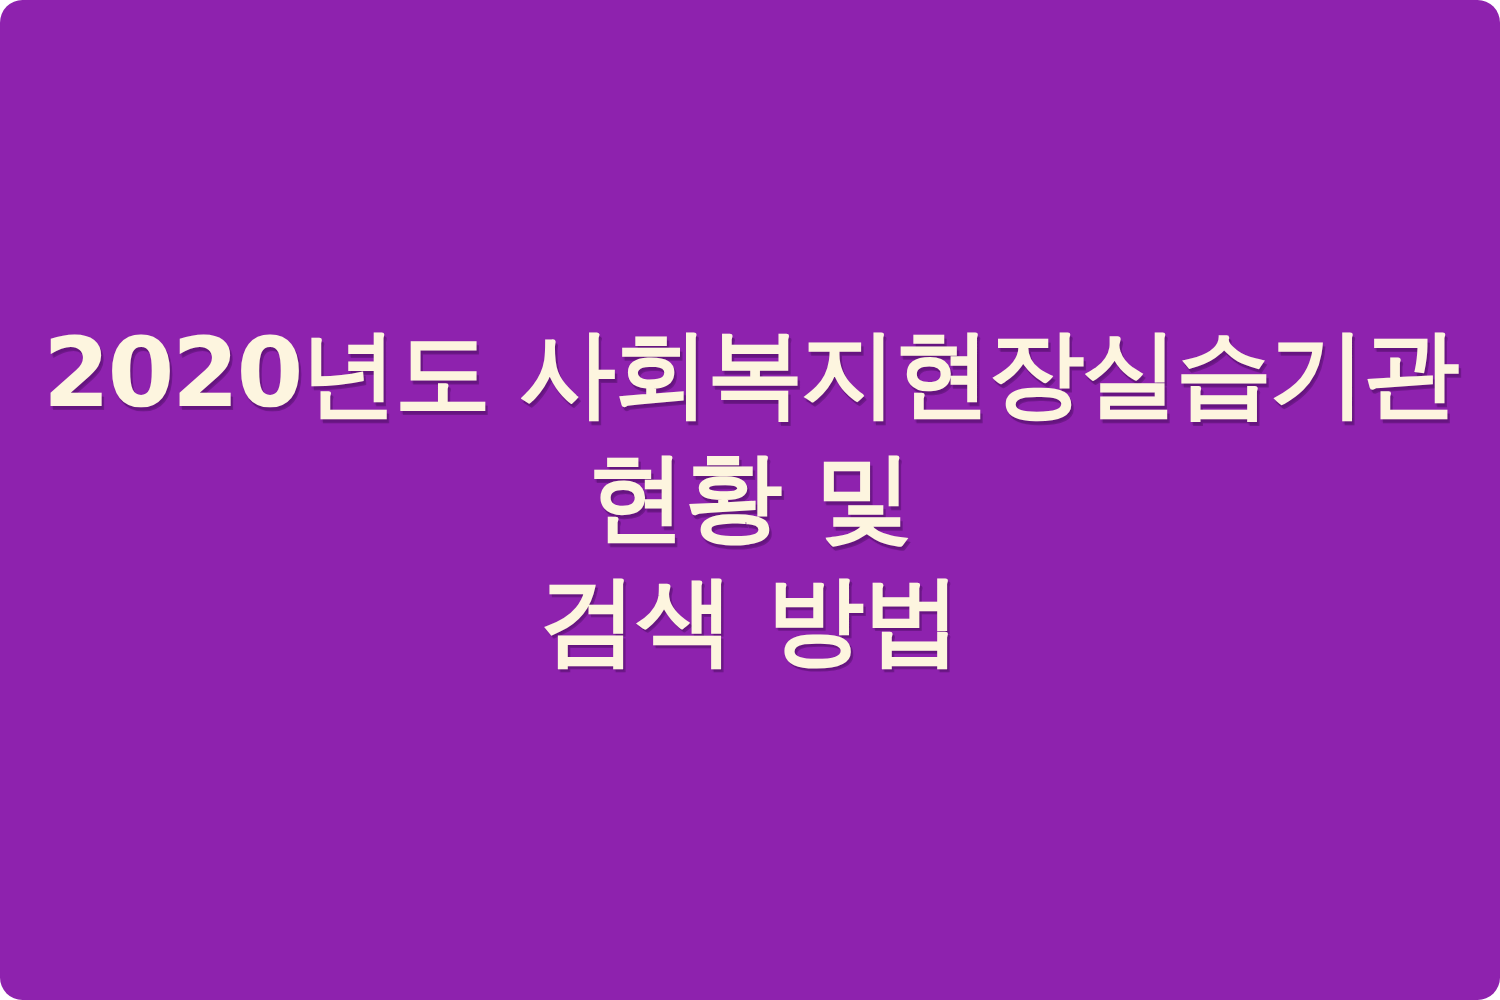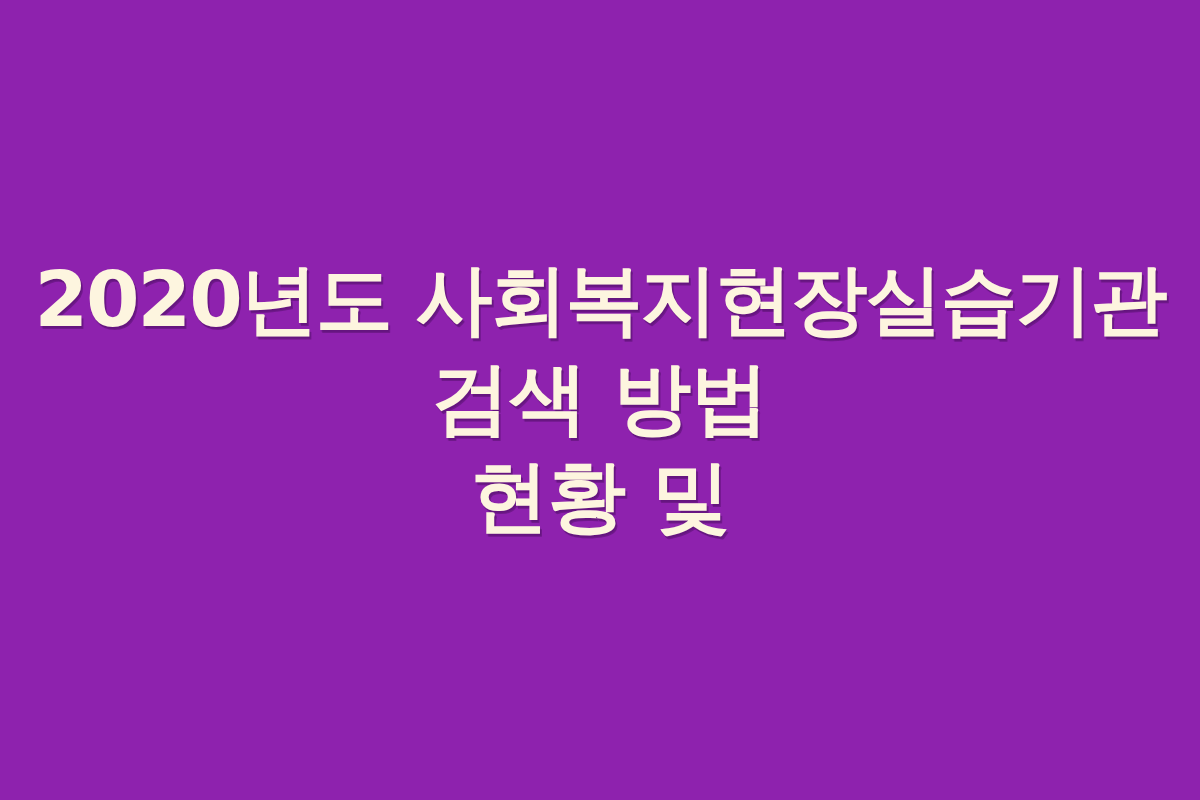--- a/index.html
+++ b/index.html
@@ -17,20 +17,21 @@
 
   .card {
     position: relative;
     box-sizing: border-box;
     width: 1200px;
     height: 800px;
     background: #8E22AE;
     display: flex;
     align-items: center;
     justify-content: center;
+    border-radius: 18px;
   }
 
   .title-block {
     width: 1140px;
     text-align: center;
     margin-top: -4px;
   }
 
   .title-line {
     display: block;
@@ -59,18 +60,18 @@
 </style>
 </head>
 <body>
 
 <div class="card">
 
   <div class="title-block">
 
     <span class="title-line line-1">2020년도 사회복지현장실습기관</span>
 
+    <span class="title-line line-2">현황 및</span>
+
     <span class="title-line line-3">검색 방법</span>
-
-    <span class="title-line line-2">현황 및</span>
 
   </div>
 </div>
 
 </body></html>

